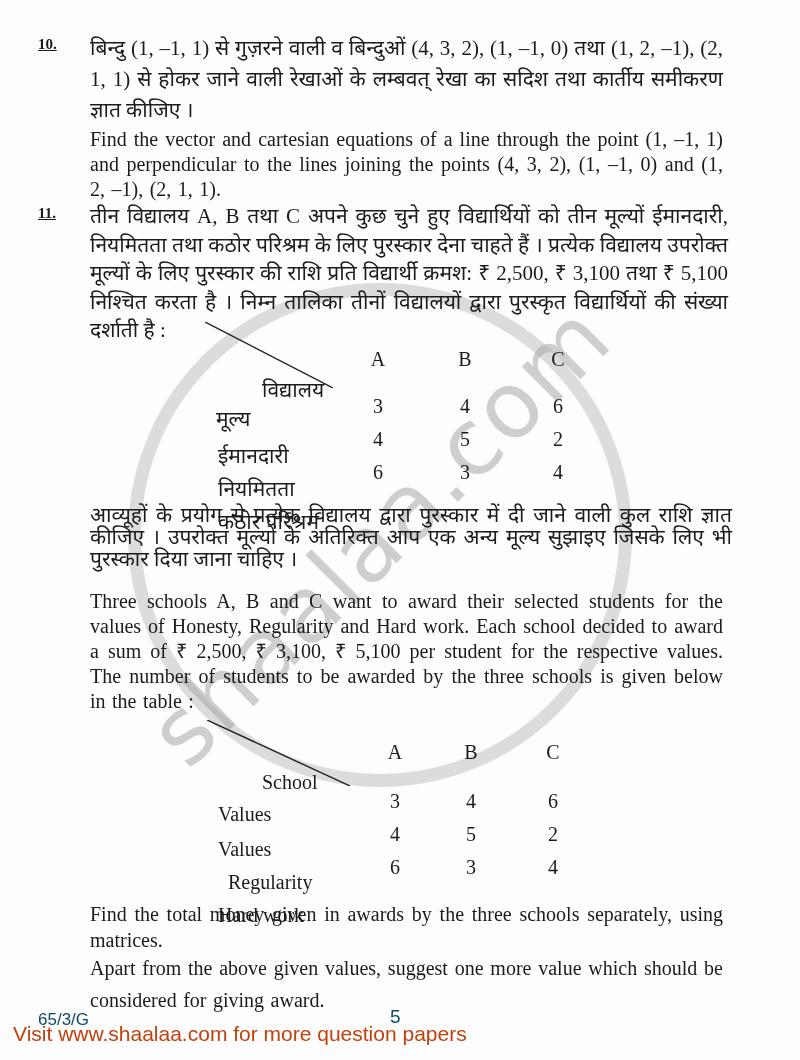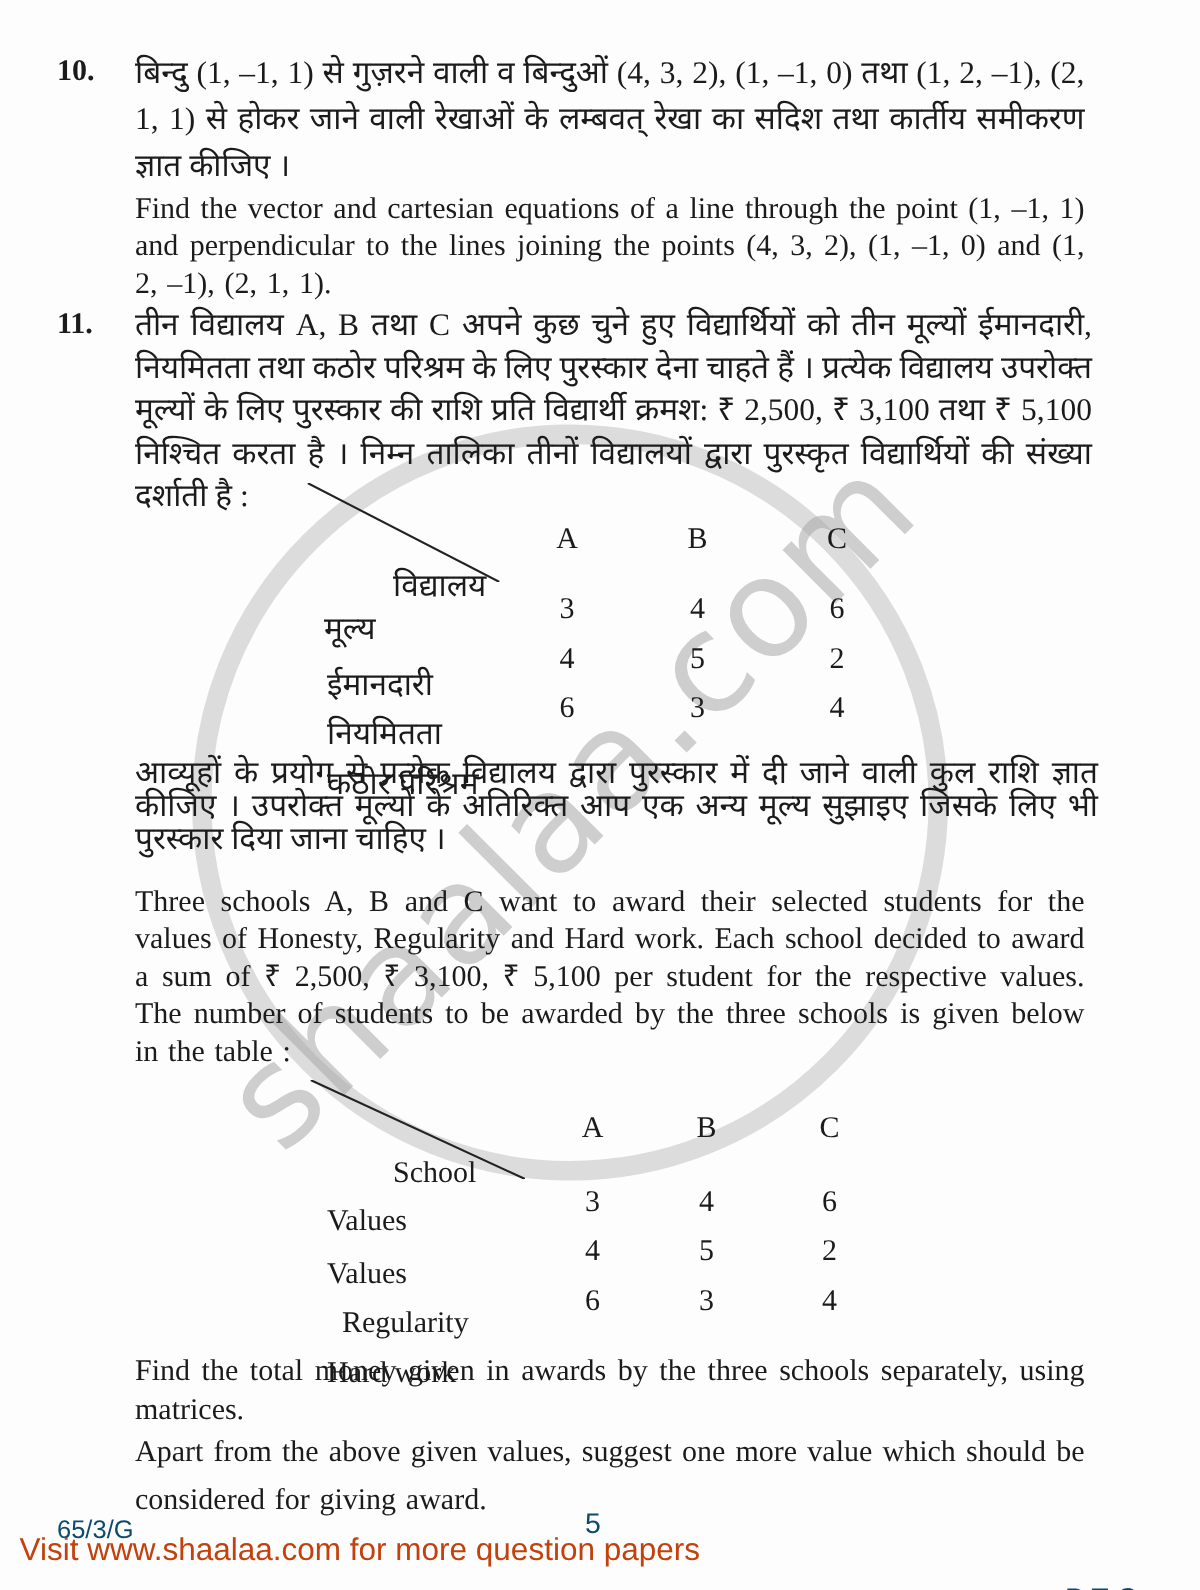--- a/index.html
+++ b/index.html
@@ -14,21 +14,21 @@
     box-sizing:border-box;z-index:1;
   }
   .wm-text{
     position:absolute;left:380px;top:535px;
     transform:translate(-50%,-50%) rotate(-45deg);
     font-family:"DejaVu Sans", sans-serif;font-size:92px;font-weight:400;
     color:rgba(168,168,168,0.55);white-space:nowrap;letter-spacing:2px;z-index:1;
   }
   
   .content{position:absolute;left:0;top:0;width:800px;height:1060px;z-index:2;}
-  .qnum{position:absolute;left:38px;font-weight:bold;font-size:20px;}
+  .qnum{position:absolute;left:38px;font-weight:bold;font-size:15px;text-decoration:underline;}
   .para{position:absolute;left:90px;width:633px;text-align:justify;}
   .para.hi{font-size:21px;line-height:31px;}
   .para.en{font-size:20px;line-height:25px;word-spacing:1.5px;}
   
   .diag-line{position:absolute;z-index:2;}
   .tcell{position:absolute;white-space:nowrap;margin-top:48px;}
   .hi-txt{font-size:21px;}
   .en-txt{font-size:20px;}
   .colhead,.val{position:absolute;transform:translateX(-50%);white-space:nowrap;}
   

